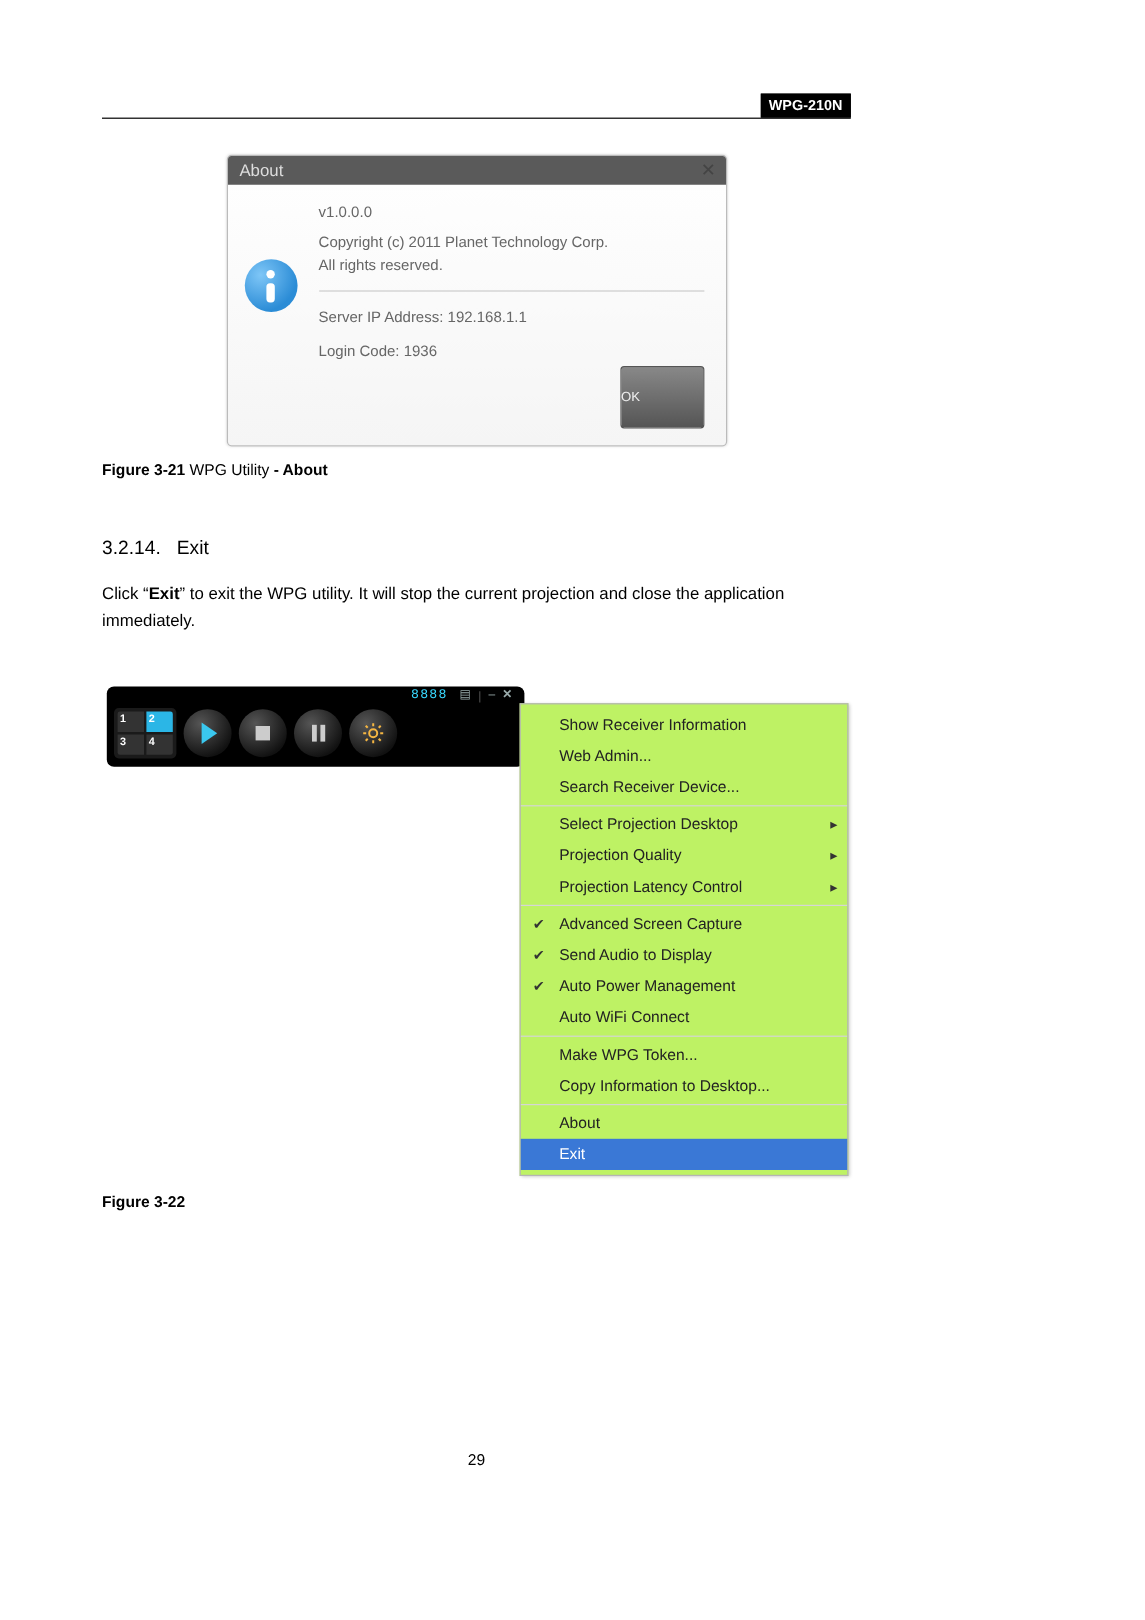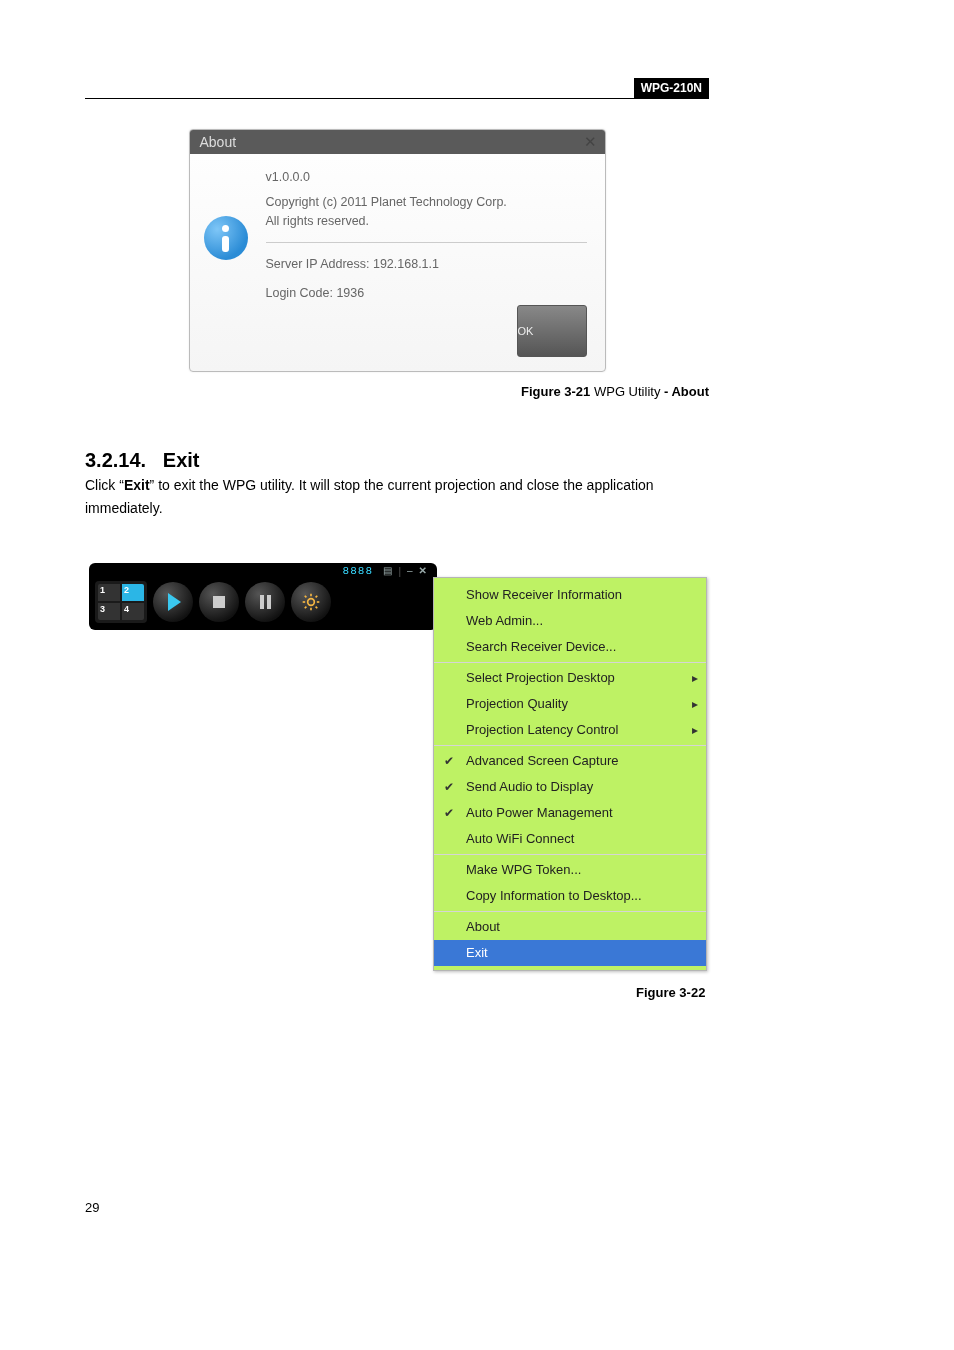--- a/index.html
+++ b/index.html
@@ -110,29 +110,29 @@
     background: linear-gradient(#888,#555);
     color: #eee;
     border: 1px solid #555;
     border-radius: 3px;
     text-align: left;
     font-size: 11px;
     padding: 17px 0;
     margin-top: 2px;
   }
   .fig-caption {
-    text-align: right;
+    text-align: left;
     font-size: 13px;
     margin: 12px 0 40px 0;
   }
   .fig-caption .b { font-weight: bold; }
   .section-heading {
-    font-size: 20px;
-    font-weight: bold;
-    margin: 50px 0 2px 0;
+    font-size: 16px;
+    font-weight: normal;
+    margin: 50px 0 16px 0;
   }
   .body-text {
     font-size: 14px;
     line-height: 1.6;
     margin-bottom: 44px;
   }
   .body-text .b { font-weight: bold; }
   
   .player-fig {
     width: 616px;
@@ -273,21 +273,21 @@
     color: #333;
   }
   .ctx-arrow::after {
     content: "▸";
     position: absolute;
     right: 8px;
     font-size: 12px;
     color: #333;
   }
   .page-num {
-    text-align: left;
+    text-align: center;
     font-size: 13px;
     margin-top: 200px;
   }
 </style>
 </head>
 <body>
 
 <div class="page">
   <div class="header-tag">WPG-210N</div>
   <div class="header-line"></div>

